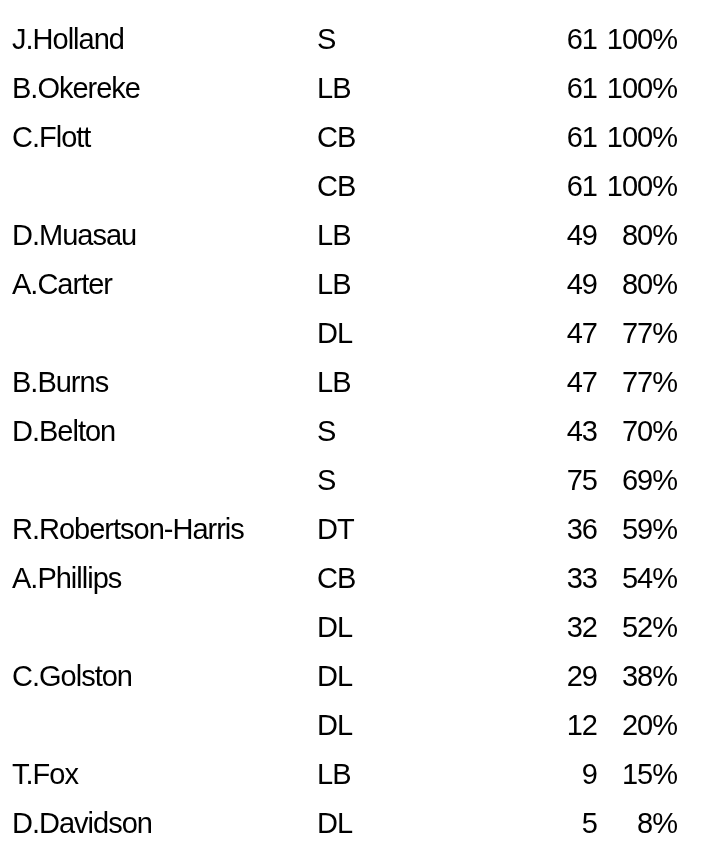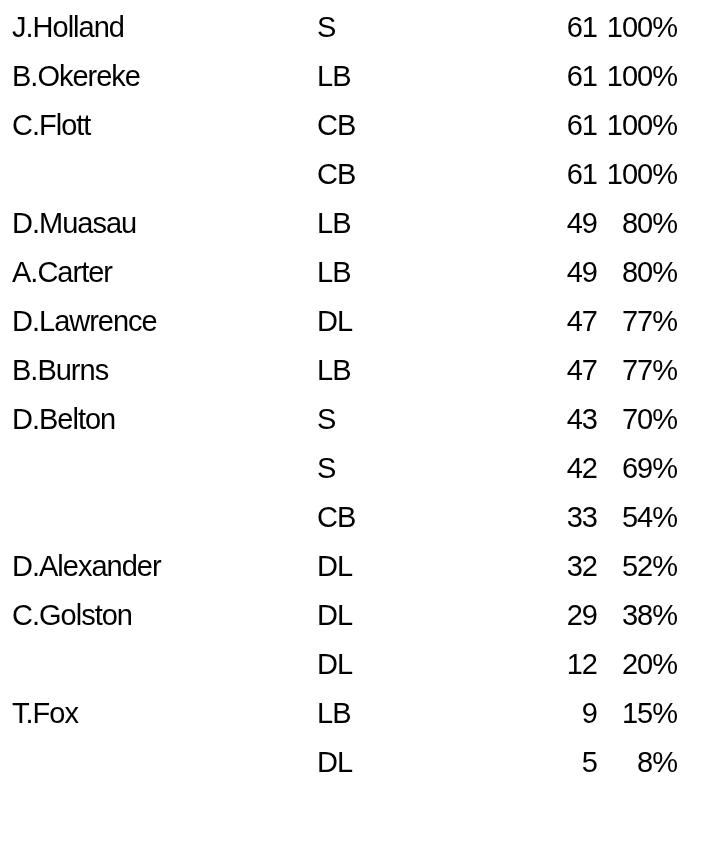--- a/index.html
+++ b/index.html
@@ -10,21 +10,21 @@
     width: 714px;
     height: 846px;
     background: #ffffff;
     font-family: "Liberation Sans", sans-serif;
     color: #000000;
     overflow: hidden;
   }
   .snap-table {
     position: relative;
     width: 714px;
-    padding-top: 2px;
+    padding-top: 14px;
     box-sizing: border-box;
   }
   .row {
     position: relative;
     height: 49px;
   }
   .cell {
     position: absolute;
     top: 50%;
     transform: translateY(-50%);
@@ -88,21 +88,20 @@
   </div>
 
   <div class="row">
     <span class="cell name">A.Carter</span>
     <span class="cell pos">LB</span>
     <span class="cell snaps">49</span>
     <span class="cell pct">80%</span>
   </div>
 
   <div class="row">
-    <span class="cell name">D.Lawrence</span>
     <span class="cell pos">DL</span>
     <span class="cell snaps">47</span>
     <span class="cell pct">77%</span>
   </div>
 
   <div class="row">
     <span class="cell name">B.Burns</span>
     <span class="cell pos">LB</span>
     <span class="cell snaps">47</span>
     <span class="cell pct">77%</span>
@@ -110,33 +109,39 @@
 
   <div class="row">
     <span class="cell name">D.Belton</span>
     <span class="cell pos">S</span>
     <span class="cell snaps">43</span>
     <span class="cell pct">70%</span>
   </div>
 
   <div class="row">
     <span class="cell pos">S</span>
-    <span class="cell snaps">42</span>
+    <span class="cell snaps">75</span>
     <span class="cell pct">69%</span>
   </div>
 
+  <div class="row">
+    <span class="cell name">R.Robertson-Harris</span>
+    <span class="cell pos">DT</span>
+    <span class="cell snaps">36</span>
+    <span class="cell pct">59%</span>
+  </div>
 
   <div class="row">
+    <span class="cell name">A.Phillips</span>
     <span class="cell pos">CB</span>
     <span class="cell snaps">33</span>
     <span class="cell pct">54%</span>
   </div>
 
   <div class="row">
-    <span class="cell name">D.Alexander</span>
     <span class="cell pos">DL</span>
     <span class="cell snaps">32</span>
     <span class="cell pct">52%</span>
   </div>
 
   <div class="row">
     <span class="cell name">C.Golston</span>
     <span class="cell pos">DL</span>
     <span class="cell snaps">29</span>
     <span class="cell pct">38%</span>
@@ -149,17 +154,18 @@
   </div>
 
   <div class="row">
     <span class="cell name">T.Fox</span>
     <span class="cell pos">LB</span>
     <span class="cell snaps">9</span>
     <span class="cell pct">15%</span>
   </div>
 
   <div class="row">
+    <span class="cell name">D.Davidson</span>
     <span class="cell pos">DL</span>
     <span class="cell snaps">5</span>
     <span class="cell pct">8%</span>
   </div>
 </div>
 
 </body></html>

